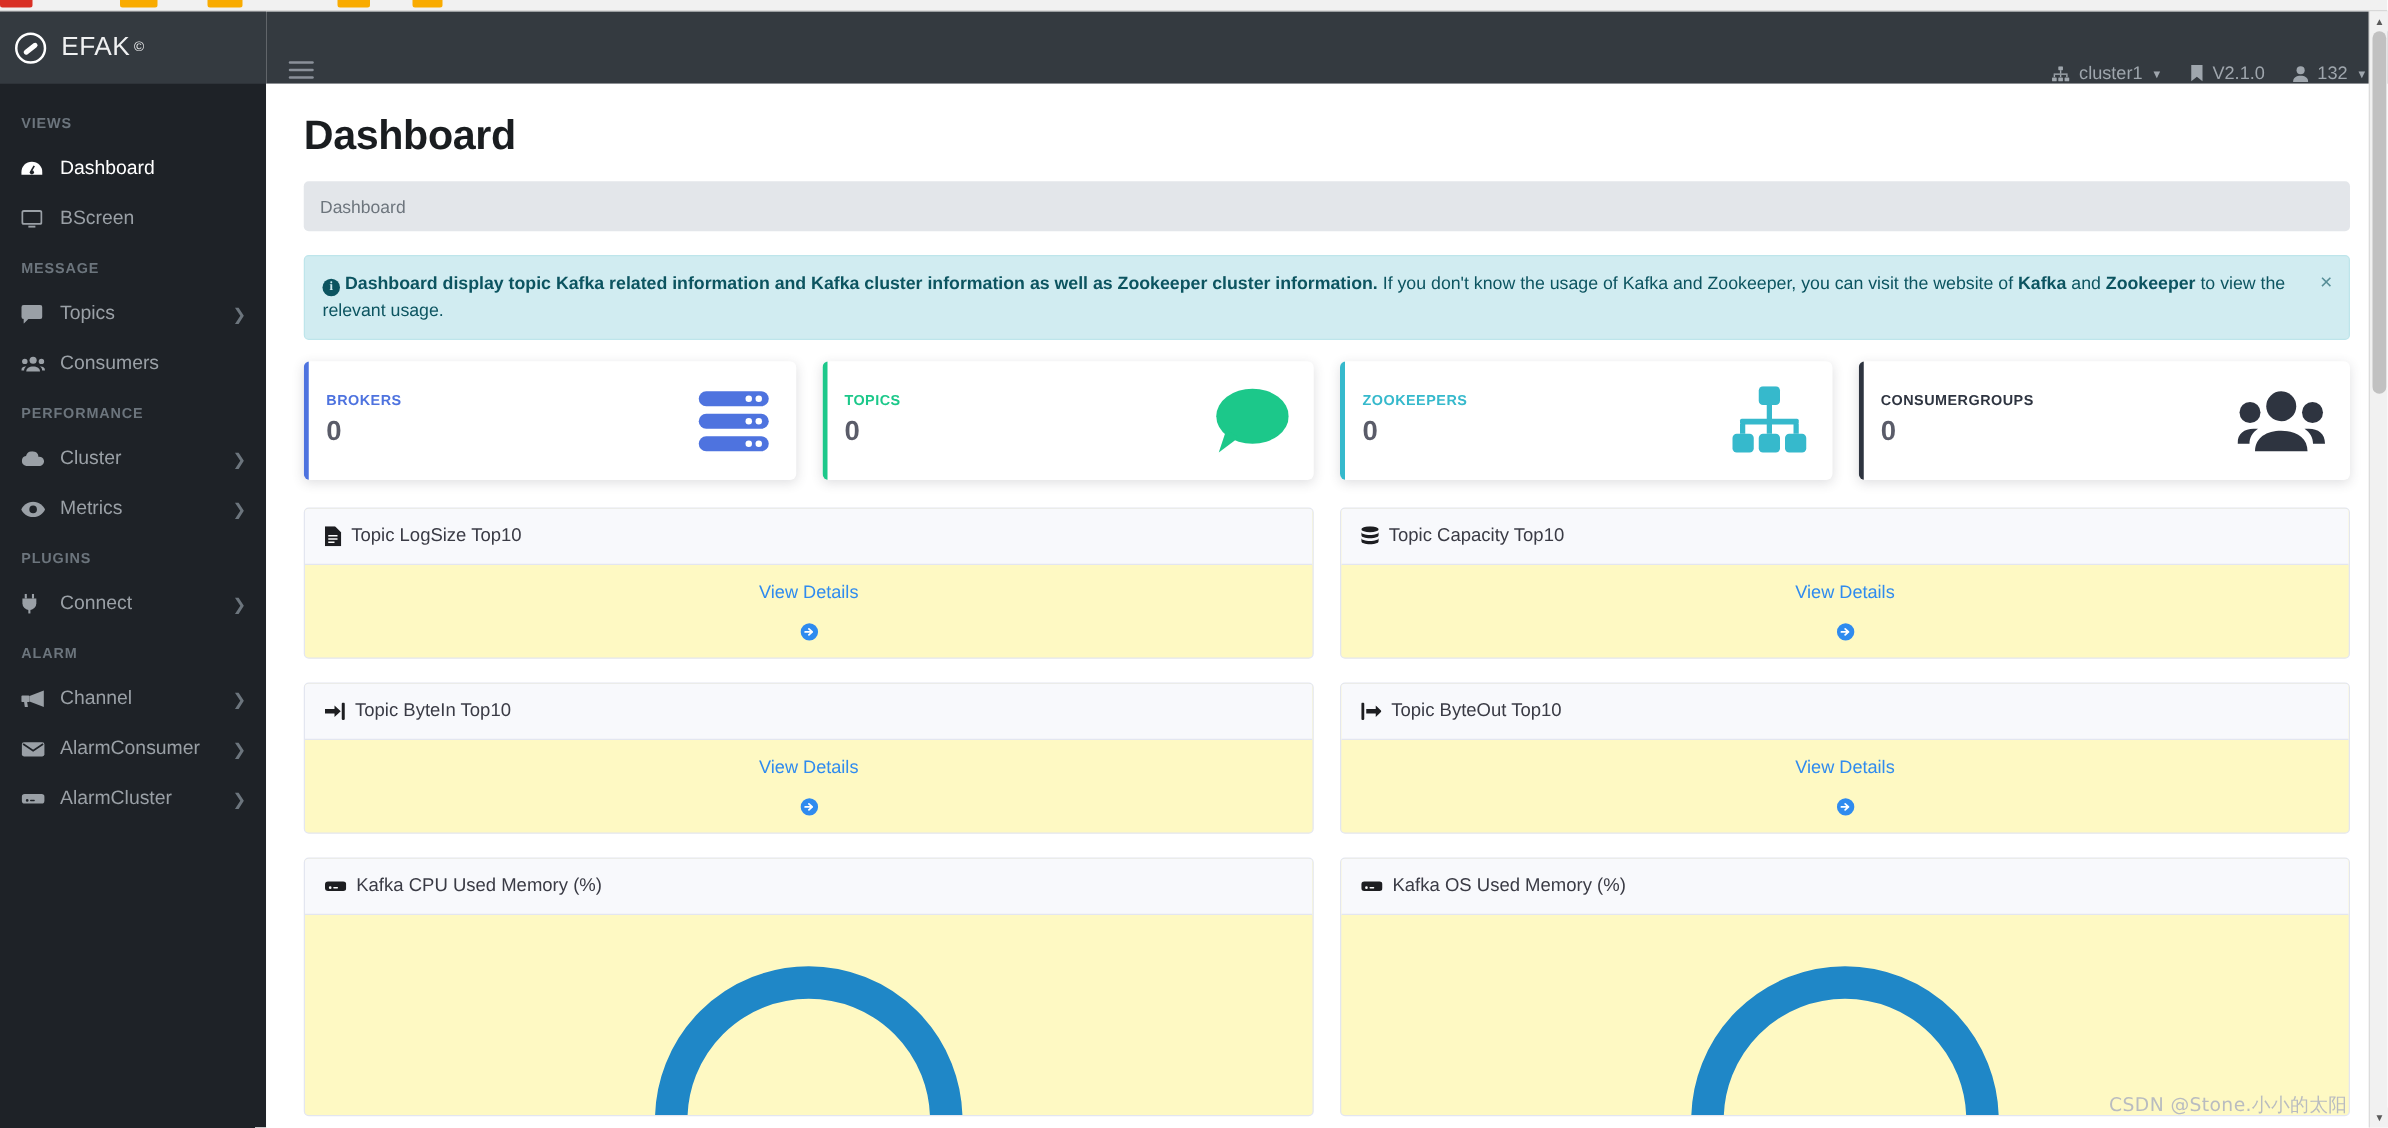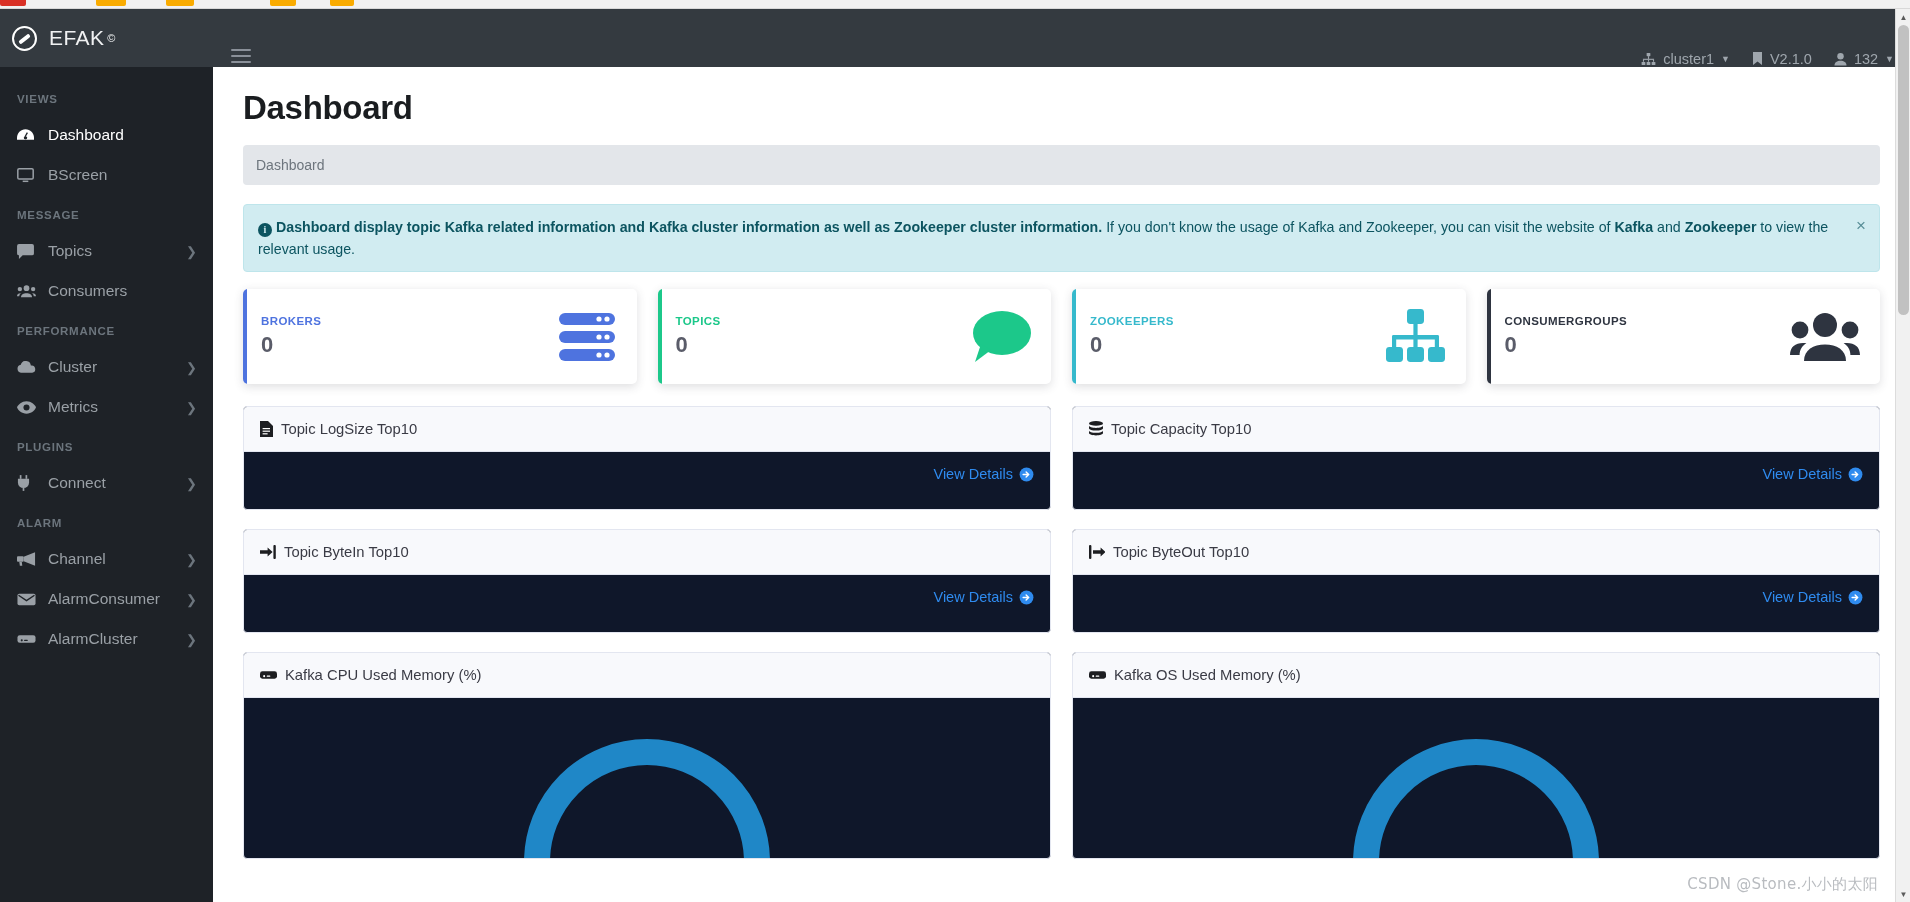--- a/index.html
+++ b/index.html
@@ -126,34 +126,34 @@
   .stat-label {
     font-size: 11.5px; font-weight: bold; letter-spacing: .4px;
     color: var(--accent); text-transform: uppercase; margin-bottom: 5px;
   }
   .stat-value { font-size: 22px; font-weight: bold; color: #5a5c69; }
   .stat-icon { color: var(--accent); display: flex; align-items: center; }
 
   
   .panel-row { display: flex; gap: 21px; margin-bottom: 19px; }
   .panel {
-    flex: 1; background: #0f172a; border: 1px solid #e3e6f0;
+    flex: 1; background: #fef9c3; border: 1px solid #e3e6f0;
     border-radius: 4px; overflow: hidden; min-width: 0;
   }
   .panel-head {
     background: #f8f9fc; border-bottom: 1px solid #e3e6f0;
     height: 45px; display: flex; align-items: center; padding: 0 16px;
     font-size: 14.8px; color: #3a3b45;
   }
   .panel-head .phico { margin-right: 8px; color: #1d1e21; display: inline-flex; }
   .panel-body { padding: 14px 16px 13px 16px; min-height: 57px; position: relative; }
   .view-details {
     text-align: right; color: #2f8bef; font-size: 14.5px;
     cursor: pointer; display: flex; align-items: center;
-    justify-content: flex-end; gap: 6px;
+    justify-content: flex-end; gap: 16px; flex-direction: column;
   }
   .gauge-body { height: 160px; display: flex; align-items: flex-start;
     justify-content: center; padding-top: 14px; overflow: hidden; }
 
   .watermark {
     position: absolute; right: 32px; bottom: 8px;
     color: #b9bcc0; font-size: 15px; letter-spacing: .3px;
     font-family: "DejaVu Sans", sans-serif; white-space: nowrap;
   }
 

